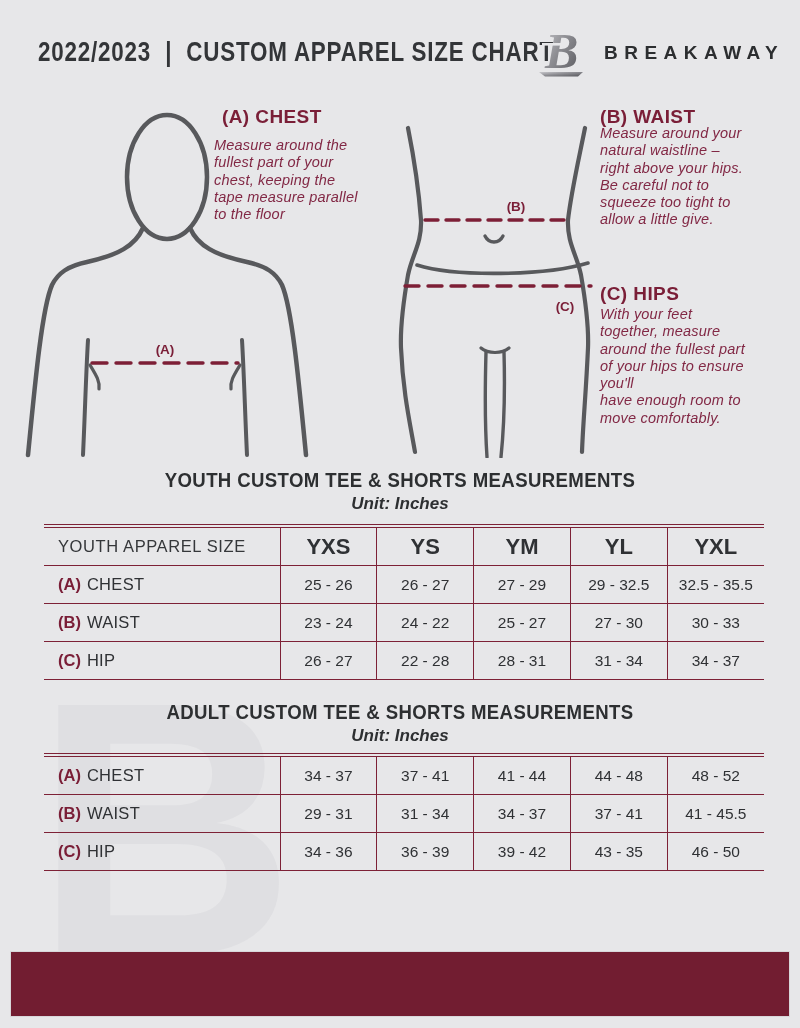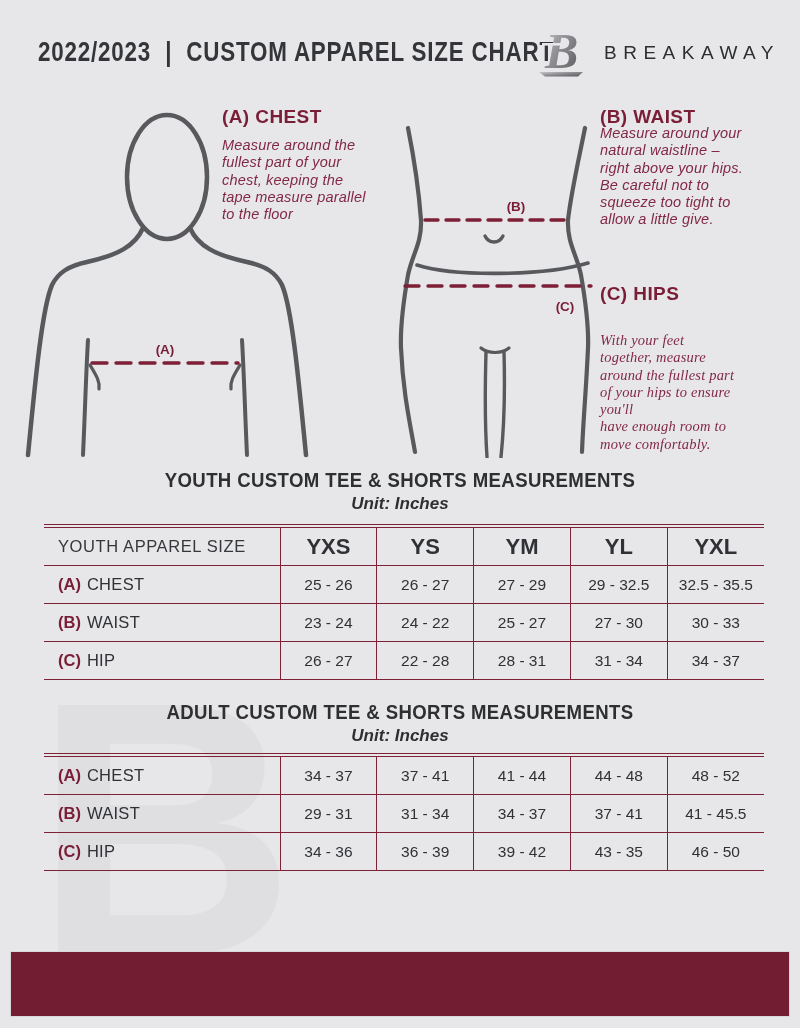--- a/index.html
+++ b/index.html
@@ -17,37 +17,37 @@
   .page{position:relative;width:800px;height:1028px;background:var(--background);overflow:hidden;}
 
   
   .watermark{position:absolute;left:34px;top:648px;font-size:362px;line-height:1;
     font-weight:bold;color:var(--watermark-gray);opacity:.8;z-index:0;user-select:none;}
 
   
   .hdr-title{position:absolute;left:38px;top:36px;font-size:28px;font-weight:bold;
     color:var(--text-dark);letter-spacing:1px;white-space:pre;
     transform:scaleX(.8);transform-origin:left center;}
-  .brand{position:absolute;left:604px;top:42px;font-size:19px;font-weight:normal;
+  .brand{position:absolute;left:604px;top:42px;font-size:19px;font-weight:bold;
     color:#2c2e30;letter-spacing:6.5px;white-space:nowrap;}
   .logo-mark{position:absolute;left:536px;top:22px;}
 
   
   .fig{position:absolute;z-index:1;}
   .fig-left{left:20px;top:103px;}
   .fig-mid{left:395px;top:103px;}
 
   
   .guide-h{position:absolute;font-size:19px;font-weight:bold;color:var(--accent-maroon);
     letter-spacing:.4px;z-index:1;}
   .guide-p{position:absolute;font-size:14.5px;font-style:italic;color:var(--para-maroon);
     line-height:17.3px;white-space:pre-line;z-index:1;letter-spacing:.2px;}
-  .g-chest-h{left:222px;top:106px;}  .g-chest-p{left:222px;top:137px;width:195px;}
+  .g-chest-h{left:222px;top:106px;}  .g-chest-p{left:214px;top:137px;width:195px;}
   .g-waist-h{left:600px;top:106px;}  .g-waist-p{left:600px;top:125px;width:190px;}
-  .g-hips-h{left:600px;top:283px;}   .g-hips-p{left:600px;top:332px;width:192px;font-family:Liberation Serif, serif;}
+  .g-hips-h{left:600px;top:283px;}   .g-hips-p{left:600px;top:306px;width:192px;}
 
   
   .sec-title{position:absolute;left:0;width:800px;text-align:center;font-size:20px;
     font-weight:bold;color:#2d2f31;letter-spacing:.4px;transform:scaleX(.93);z-index:1;}
   .sec-unit{position:absolute;left:0;width:800px;text-align:center;font-size:17px;
     font-style:italic;font-weight:bold;color:#2d2f31;z-index:1;}
   .youth-title{top:469px;} .youth-unit{top:494px;}
   .adult-title{top:701px;} .adult-unit{top:726px;}
 
   

